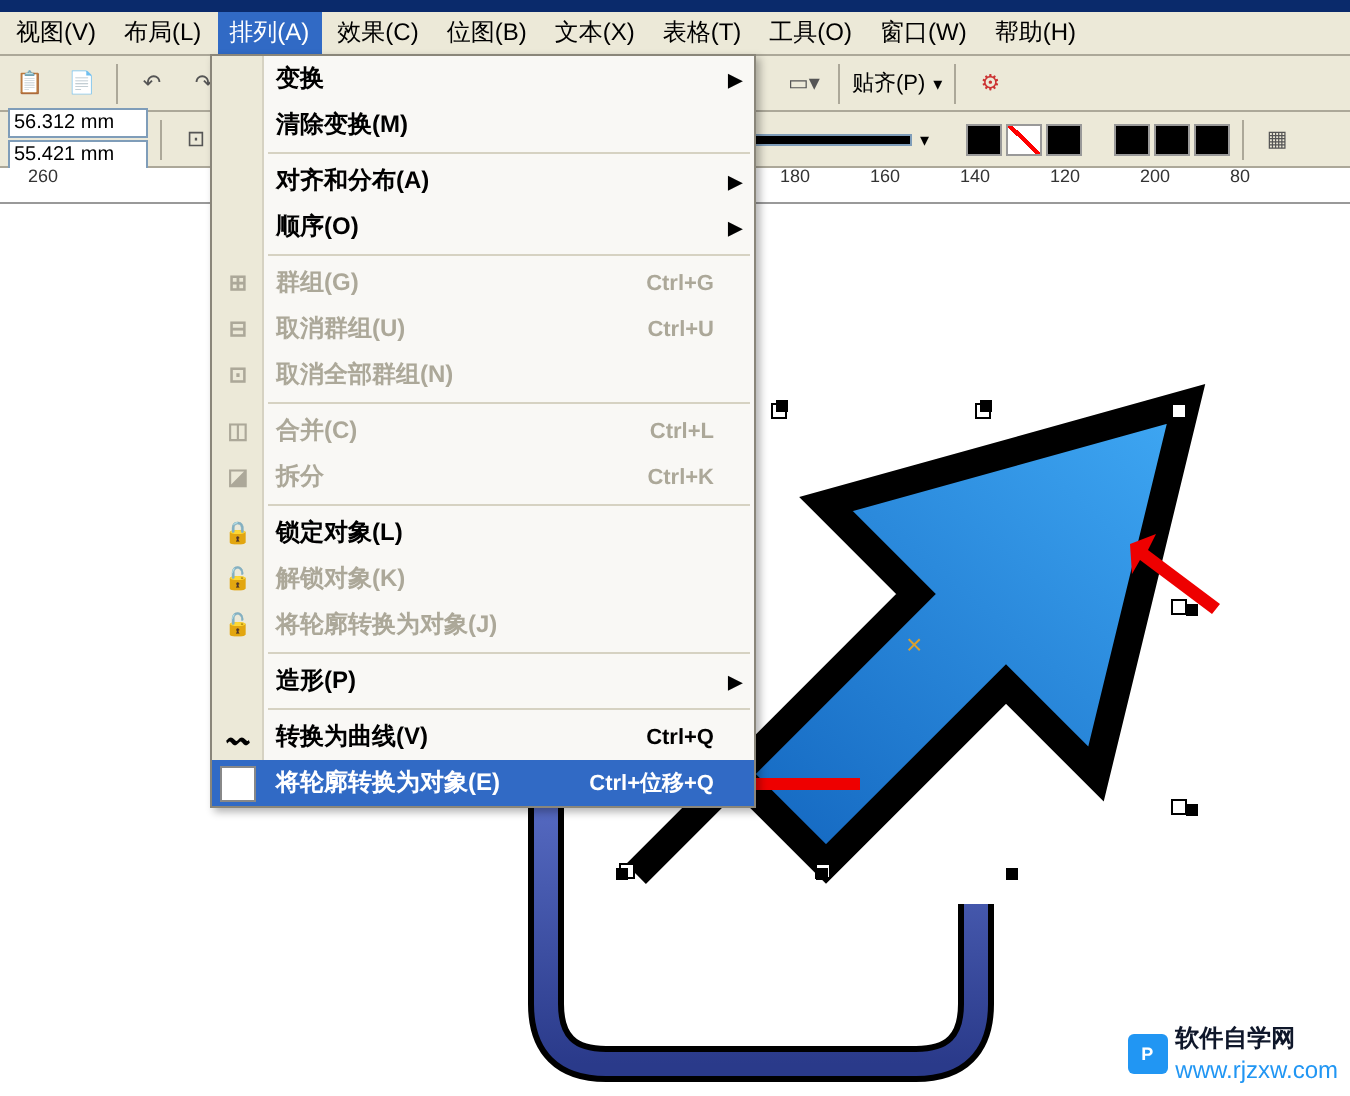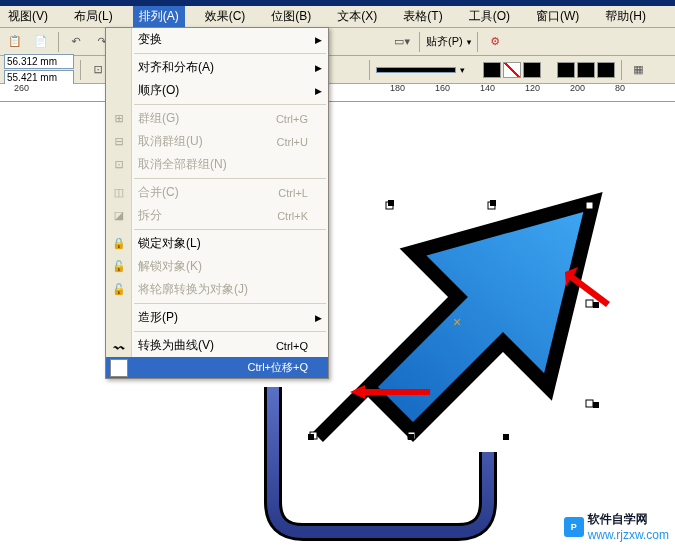--- a/index.html
+++ b/index.html
@@ -1,19 +1,19 @@
 <!DOCTYPE html>
 <html><head>
 <meta charset="utf-8">
 <style>
 * { box-sizing: border-box; margin: 0; padding: 0; font-family: "Microsoft YaHei", sans-serif; }
 body { width: 675px; height: 548px; overflow: hidden; background: #fff; position: relative; }
 
 .titlebar { height: 6px; background: #0a2a6b; }
-.menubar { height: 22px; background: #ece9d8; display: flex; align-items: center; border-bottom: 1px solid #aca899; padding-left: 2px; gap: 14px; font-size: 12px; }
+.menubar { height: 22px; background: #ece9d8; display: flex; align-items: center; border-bottom: 1px solid #aca899; padding-left: 2px; gap: 2px; font-size: 12px; }
 .menubar .mitem { padding: 2px 6px; cursor: default; }
 .menubar .mitem.active { background: #316ac5; color: #fff; }
 
 .toolbar { height: 28px; background: #ece9d8; border-bottom: 1px solid #aca899; display: flex; align-items: center; gap: 4px; padding: 2px 4px; font-size: 11px; }
 .tbtn { width: 22px; height: 22px; border: 1px solid transparent; display: flex; align-items: center; justify-content: center; color: #555; }
 .sep { width: 1px; height: 20px; background: #aca899; margin: 0 2px; }
 
 .propbar { height: 28px; background: #ece9d8; border-bottom: 1px solid #aca899; display: flex; align-items: center; gap: 4px; padding: 2px 4px; font-size: 11px; }
 .dimbox { display: flex; flex-direction: column; gap: 1px; }
 .dimbox input { width: 70px; height: 15px; font-size: 10px; border: 1px solid #7f9db9; padding: 0 2px; }
@@ -24,21 +24,21 @@
 .sw.none { background: #fff; position: relative; }
 .sw.none::after { content: ""; position: absolute; inset: 0; background: linear-gradient(45deg, transparent 45%, red 45%, red 55%, transparent 55%); }
 
 .ruler-h { height: 18px; background: #fff; border-bottom: 1px solid #999; position: relative; font-size: 8px; color: #333; }
 .ruler-h .lbl { position: absolute; top: -1px; font-size: 9px; }
 
 .workspace { position: absolute; left: 0; top: 102px; right: 0; bottom: 0; background: #fff; }
 .sidetools { position: absolute; left: 0; top: 102px; width: 28px; background: #ece9d8; border-right: 1px solid #aca899; display: flex; flex-direction: column; gap: 2px; padding: 2px; align-items: center; }
 .sbtn { width: 22px; height: 22px; display: flex; align-items: center; justify-content: center; color: #666; }
 
-.dropdown { position: absolute; left: 105px; top: 27px; width: 224px; background: #f9f8f5; border: 1px solid #8a867a; box-shadow: 2px 2px 4px rgba(0,0,0,0.3); font-size: 12px; z-index: 100; }
+.dropdown { position: absolute; left: 105px; top: 27px; width: 273px; background: #f9f8f5; border: 1px solid #8a867a; box-shadow: 2px 2px 4px rgba(0,0,0,0.3); font-size: 12px; z-index: 100; font-weight: bold; }
 .dd-icon-col { position: absolute; left: 0; top: 0; bottom: 0; width: 26px; background: #ece9d8; border-right: 1px solid #d6d2c2; }
 .dd-item { position: relative; padding: 3px 20px 3px 32px; display: flex; align-items: center; color: #000; }
 .dd-item.disabled { color: #aca899; }
 .dd-item.highlight { background: #316ac5; color: #fff; }
 .dd-item .shortcut { margin-left: auto; font-size: 11px; text-align: center; }
 .dd-item .arrow { position: absolute; right: 6px; font-size: 9px; }
 .dd-item .icn { position: absolute; left: 4px; width: 18px; height: 18px; display: flex; align-items: center; justify-content: center; font-size: 11px; }
 .dd-sep { height: 1px; background: #d6d2c2; margin: 2px 2px 2px 28px; }
 
 .canvas-svg { position: absolute; left: 28px; top: 0; }
@@ -180,20 +180,23 @@
     <polygon points="5,5 18,0 14,8 50,35 46,40 10,13 6,20" fill="#e00"></polygon>
   </svg>
 </div>
 
 <div class="dropdown">
   <div class="dd-icon-col"></div>
   <div class="dd-item">
       <span>变换</span>
       <span class="arrow">▶</span>
     </div>
+  <div class="dd-item">
+      <span>清除变换(M)</span>
+    </div>
   <div class="dd-sep"></div>
   <div class="dd-item">
       <span>对齐和分布(A)</span>
       <span class="arrow">▶</span>
     </div>
   <div class="dd-item">
       <span>顺序(O)</span>
       <span class="arrow">▶</span>
     </div>
   <div class="dd-sep"></div>
@@ -241,20 +244,21 @@
       <span class="arrow">▶</span>
     </div>
   <div class="dd-sep"></div>
   <div class="dd-item">
       <span class="icn">〰</span>
       <span>转换为曲线(V)</span>
       <span class="shortcut">Ctrl+Q</span>
     </div>
   <div class="dd-item highlight">
       <span class="icn" style="background:#fff;border:1px solid #888">◻</span>
+      <span>将轮廓转换为对象(E)</span>
       <span class="shortcut">Ctrl+位移+Q</span>
     </div>
 </div>
 
 <div class="watermark">
   <div class="logo">P</div>
   <div>
     <span class="txt1">软件自学网</span>
     <span class="txt2">www.rjzxw.com</span>
   </div>

